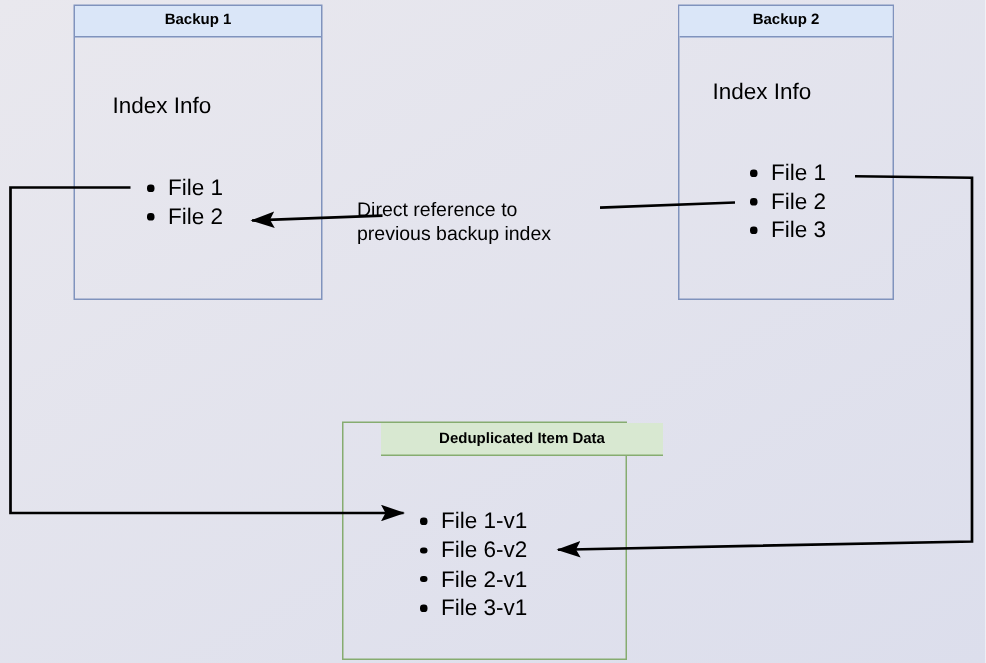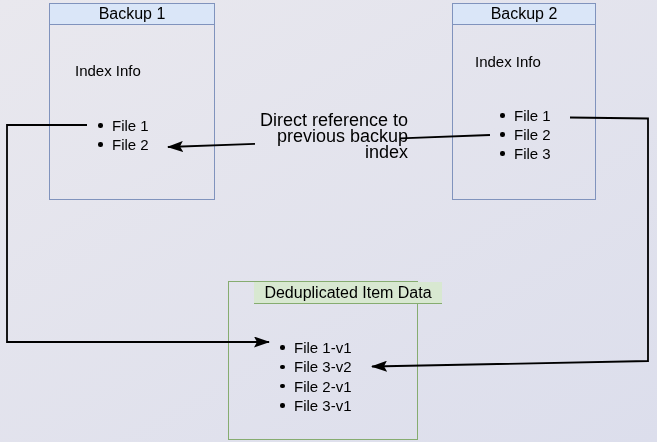--- a/index.html
+++ b/index.html
@@ -29,22 +29,22 @@
     z-index: 2;
   }
   .node.blue  { border: 1.3px solid var(--blue-stroke, #8093bd); }
   .node.green { border: 1.3px solid var(--green-stroke, #86ac70); }
   .node-header {
     box-sizing: border-box;
     width: 100%;
     display: flex;
     align-items: center;
     justify-content: center;
-    font-size: 16px;
-    font-weight: normal;
+    font-size: 10px;
+    font-weight: bold;
     line-height: 1;
   }
   .node.blue  .node-header {
     height: 21px;
     background: var(--blue-fill, #dae6f8);
     border-bottom: 1.3px solid var(--blue-stroke, #8093bd);
   }
   .node.green .node-header {
     height: 22px;
     background: var(--green-fill, #d8e8d1);
@@ -79,24 +79,24 @@
     width: 4.5px;
     height: 4.5px;
     border-radius: 50%;
     background: var(--line-color, #000);
   }
   ul.file-list.lh19  li { line-height: 19px; }
   ul.file-list.lh193 li { line-height: 19.3px; }
   .annotation {
     position: absolute;
     left: 238px;
-    top: 112px;
+    top: 132px;
     width: 170px;
-    text-align: right;
-    font-size: 18px;
+    text-align: left;
+    font-size: 13px;
     line-height: 16px;
     z-index: 4;
   }
 </style>
 </head>
 <body>
 
 <div class="canvas">
 
   <svg class="connectors" viewBox="0 0 657 442" xmlns="http://www.w3.org/2000/svg">
@@ -131,21 +131,21 @@
       <li>File 1</li>
       <li>File 2</li>
       <li>File 3</li>
     </ul>
 
   <div class="node green" style="left:228px; top:281px; width:190px; height:159px;">
     <div class="node-header">Deduplicated Item Data</div>
   </div>
   <ul class="file-list lh193" style="left:280px; top:338px;">
       <li>File 1-v1</li>
-      <li>File 3-v2</li>
+      <li>File 6-v2</li>
       <li>File 2-v1</li>
       <li>File 3-v1</li>
     </ul>
 
   <div class="annotation">
     <div>Direct reference to</div>
     <div>previous backup index</div>
   </div>
 
 </div>

